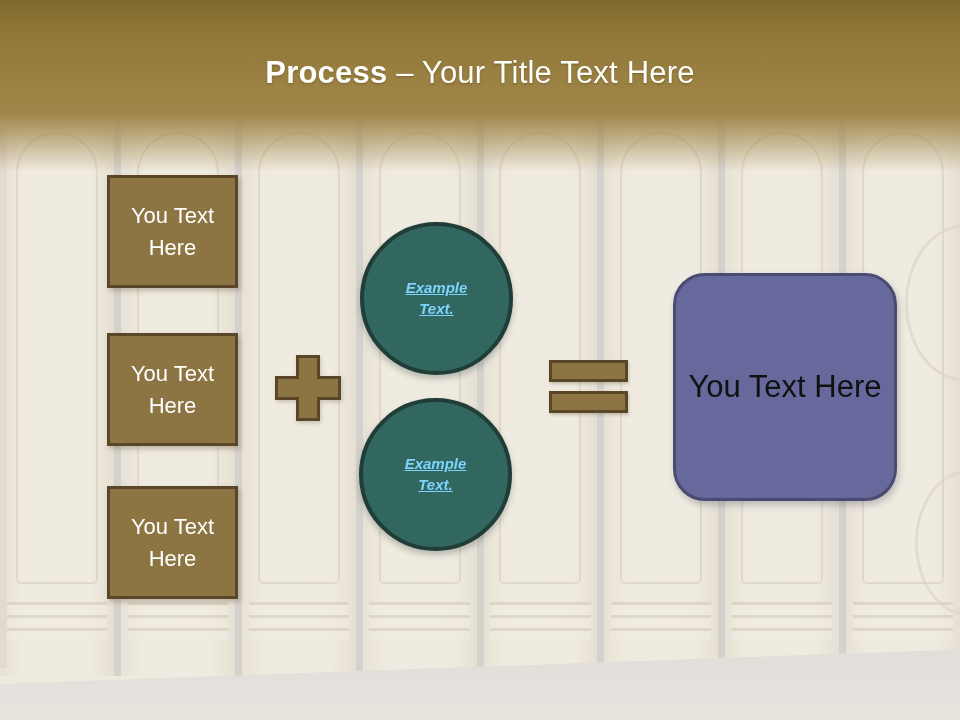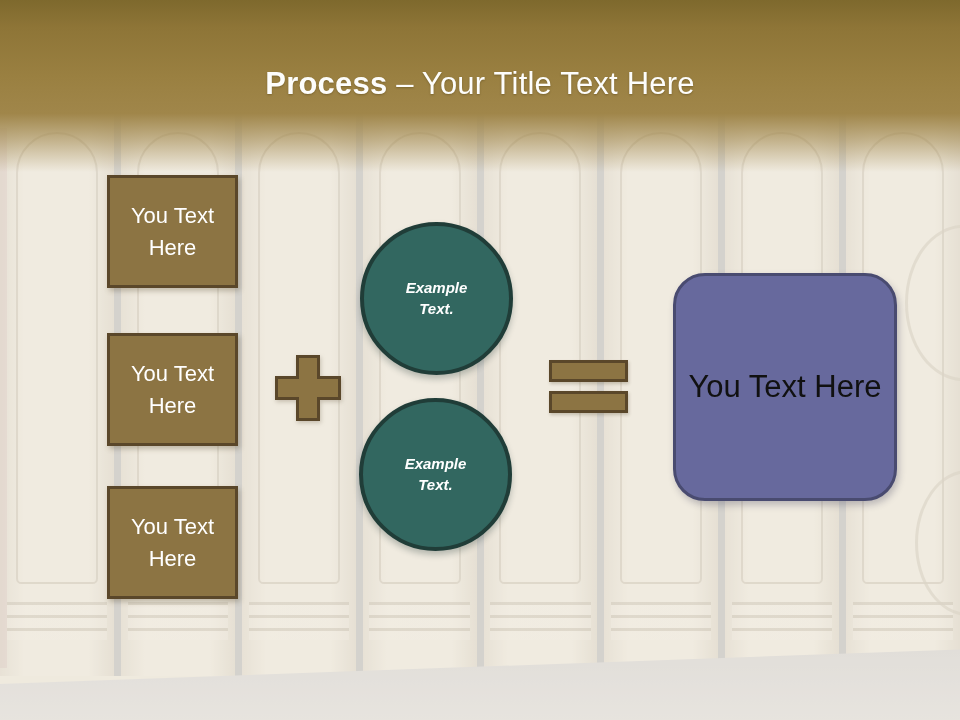--- a/index.html
+++ b/index.html
@@ -45,21 +45,21 @@
   .wash{position:absolute;inset:0;background:rgba(247,243,235,0.42);}
 
   
   .header{
     position:absolute;top:0;left:0;width:960px;height:172px;
     background:linear-gradient(180deg,
       #7e692d 0%, #8e7537 16%, var(--header-gold,#9a8041) 45%, #a0864a 66%,
       rgba(160,134,74,0.55) 82%, rgba(232,226,213,0) 100%);
   }
   .title{
-    position:absolute;top:64px;left:0;width:960px;text-align:center;
+    position:absolute;top:53px;left:0;width:960px;text-align:center;
     font-size:31px;line-height:40px;color:#fdfdfb;letter-spacing:0.2px;
     text-shadow:0 1px 2px rgba(60,45,10,0.35);
   }
   .title .bold{font-weight:bold;}
 
   
   .gold-box{
     position:absolute;left:107px;width:131px;height:113px;box-sizing:border-box;
     background:var(--gold-fill,#8c7443);border:3px solid var(--gold-border,#5a472a);
     display:flex;align-items:center;justify-content:center;text-align:center;
@@ -69,22 +69,22 @@
   .pos1{top:175px;} .pos2{top:333px;} .pos3{top:486px;}
 
   .plus-wrap{position:absolute;left:275px;top:355px;width:66px;height:66px;
     filter:drop-shadow(1px 2px 2px rgba(80,65,35,0.25));}
   .plus-shape{fill:var(--gold-fill,#8c7443);stroke:var(--gold-border,#5a472a);stroke-width:3;}
 
   .teal-circle{
     position:absolute;width:153px;height:153px;border-radius:50%;box-sizing:border-box;
     background:var(--teal-fill,#326760);border:4px solid var(--teal-border,#203d38);
     display:flex;align-items:center;justify-content:center;text-align:center;
-    color:#ffffff;font-weight:bold;font-style:italic;font-size:15px;line-height:1.38;
-    padding:0 28px;box-shadow:0 4px 6px rgba(30,50,45,0.28);
+    color:#7dd3fc;font-weight:bold;font-style:italic;font-size:15px;line-height:1.38;
+    padding:0 28px;box-shadow:0 4px 6px rgba(30,50,45,0.28);text-decoration:underline;
   }
   .circ1{left:360px;top:222px;} .circ2{left:359px;top:398px;}
 
   .equals-wrap{position:absolute;left:549px;top:360px;}
   .equals-bar{
     width:79px;height:22px;box-sizing:border-box;margin-bottom:9px;
     background:var(--gold-fill,#8c7443);border:3px solid var(--gold-border,#5a472a);
     box-shadow:1px 2px 3px rgba(80,65,35,0.25);
   }
 

